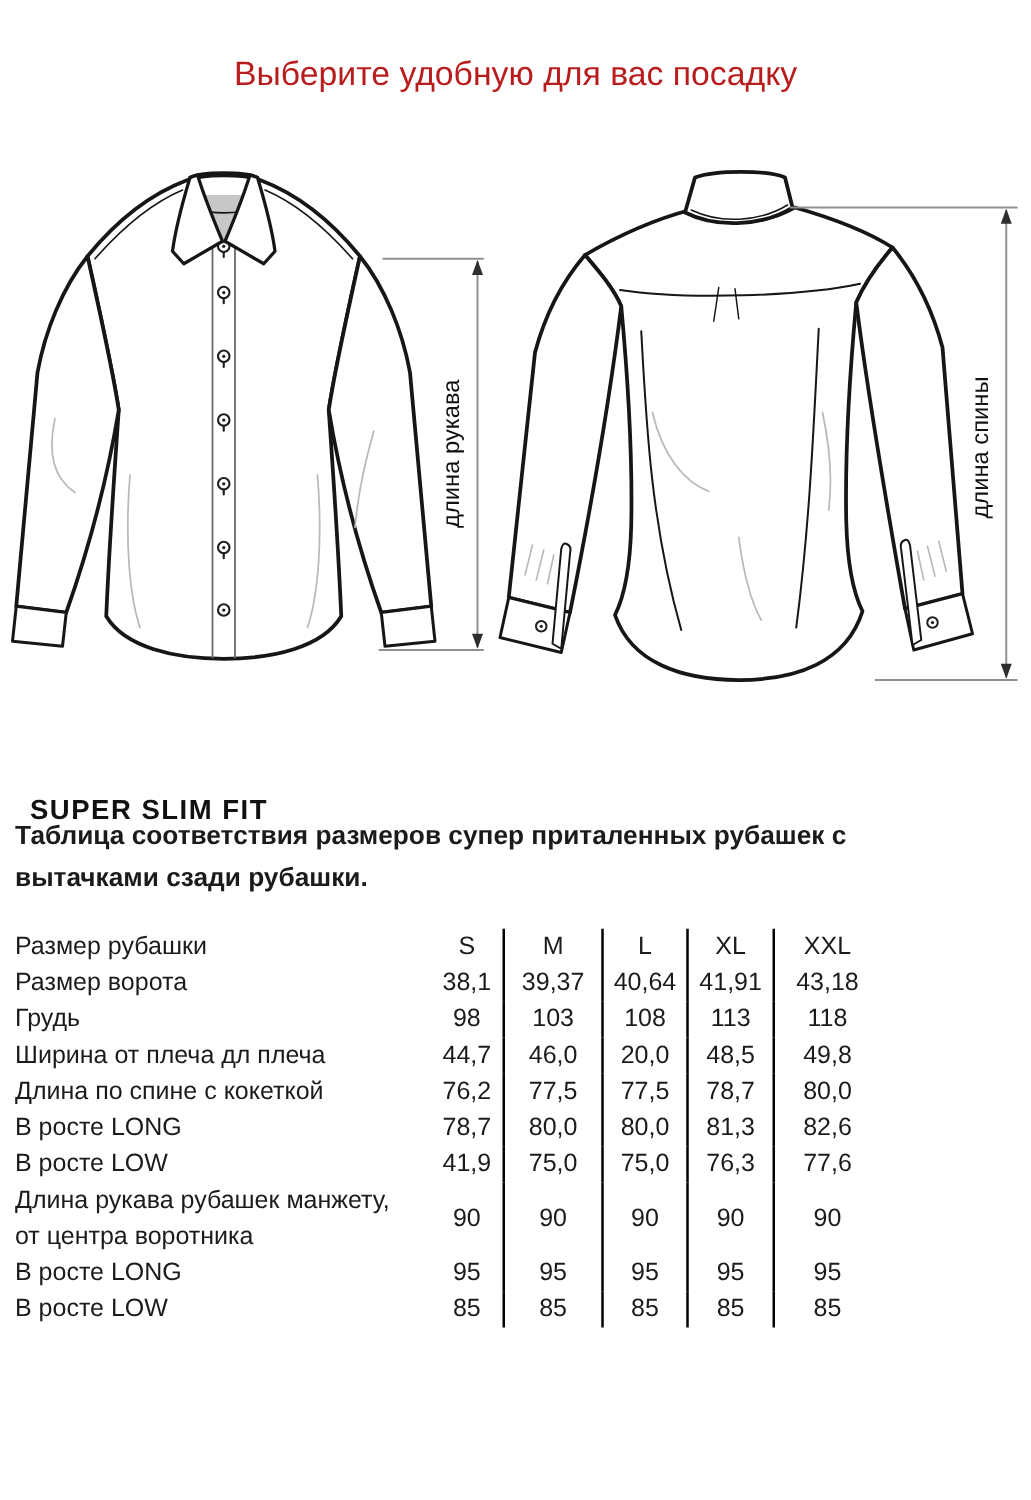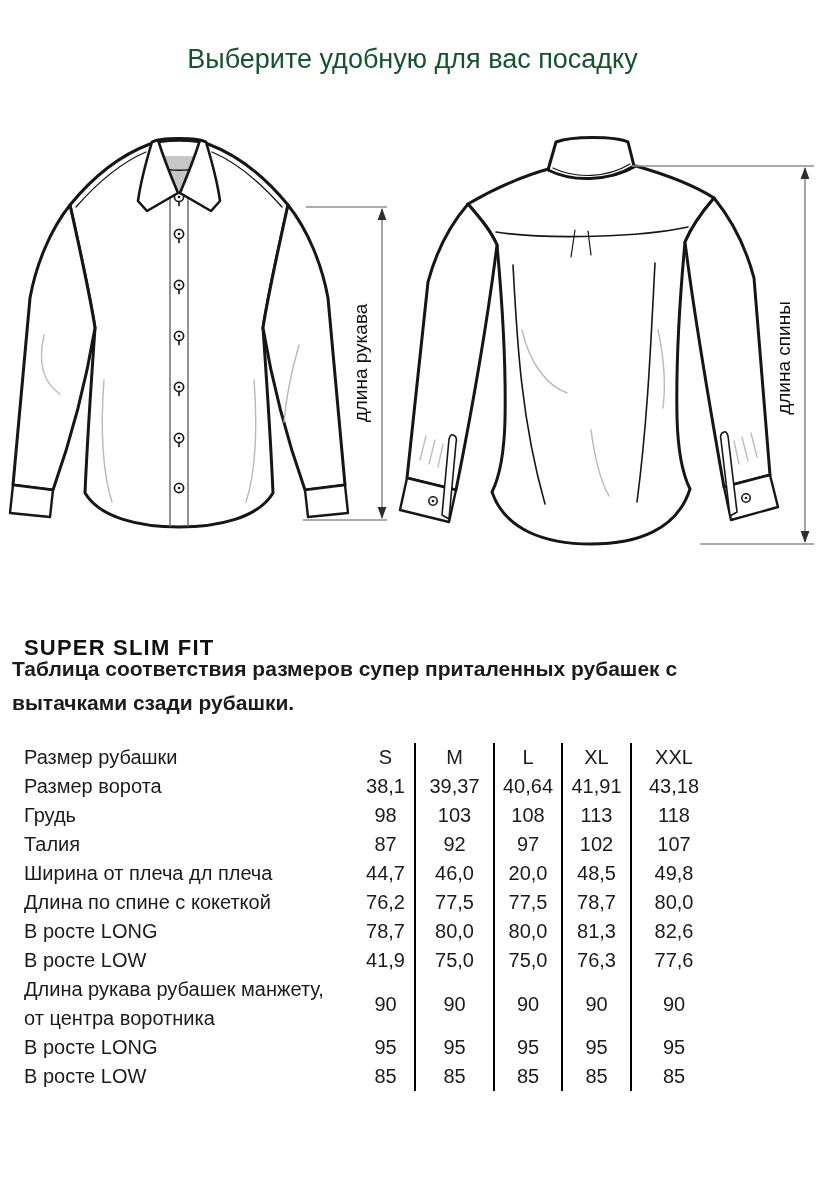--- a/index.html
+++ b/index.html
@@ -2,33 +2,33 @@
 <html><head>
 <meta charset="utf-8">
 <style>
   html,body{margin:0;padding:0;background:#fff;}
   .page{
     position:relative;width:825px;height:1200px;background:#fff;overflow:hidden;
     font-family:"Liberation Sans","DejaVu Sans",sans-serif;color:#1b1b1b;
   }
   .title{
     position:absolute;top:44px;left:0;width:825px;margin:0;
-    text-align:center;font-size:27px;font-weight:400;color:#14532d;
+    text-align:center;font-size:27px;font-weight:400;color:#b91c1c;
   }
   .diagram{position:absolute;top:130px;left:0;}
   .fit-heading{
     position:absolute;top:623px;left:12px;margin:12px;
     font-size:22px;font-weight:700;letter-spacing:1.2px;color:#111;
   }
   .fit-description{
     position:absolute;top:652px;left:12px;width:700px;margin:0;
     font-size:21px;line-height:34px;font-weight:700;color:#1b1b1b;
   }
   .size-table{
-    position:absolute;top:743px;left:24px;
+    position:absolute;top:743px;left:12px;
     border-collapse:collapse;font-size:20px;color:#1b1b1b;
   }
   .size-table td{padding:0;line-height:29px;vertical-align:middle;}
   .size-table td.lbl{text-align:left;white-space:pre-line;}
   .size-table td.val{text-align:center;}
   .size-table td.b{border-right:2px solid #000;}
 </style>
 </head>
 <body>
 
@@ -192,28 +192,20 @@
       </tr>
       <tr>
         <td class="lbl">Грудь</td>
         <td class="val b">98</td>
         <td class="val b">103</td>
         <td class="val b">108</td>
         <td class="val b">113</td>
         <td class="val">118</td>
       </tr>
       <tr>
-        <td class="lbl">Талия</td>
-        <td class="val b">87</td>
-        <td class="val b">92</td>
-        <td class="val b">97</td>
-        <td class="val b">102</td>
-        <td class="val">107</td>
-      </tr>
-      <tr>
         <td class="lbl">Ширина от плеча дл плеча</td>
         <td class="val b">44,7</td>
         <td class="val b">46,0</td>
         <td class="val b">20,0</td>
         <td class="val b">48,5</td>
         <td class="val">49,8</td>
       </tr>
       <tr>
         <td class="lbl">Длина по спине с кокеткой</td>
         <td class="val b">76,2</td>

